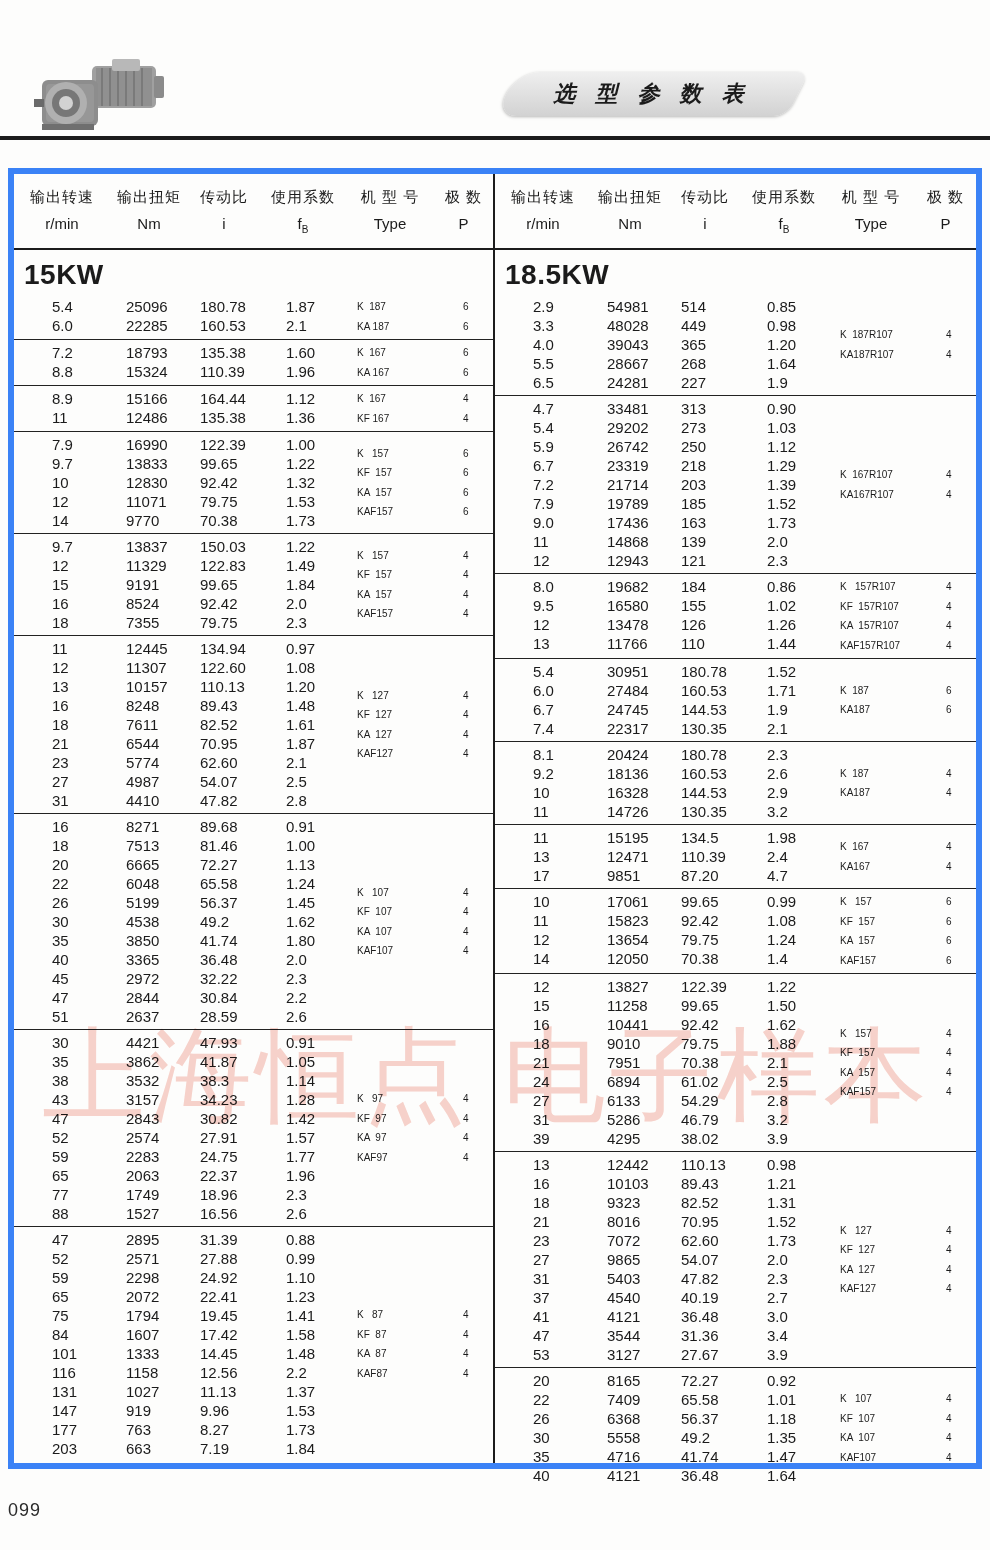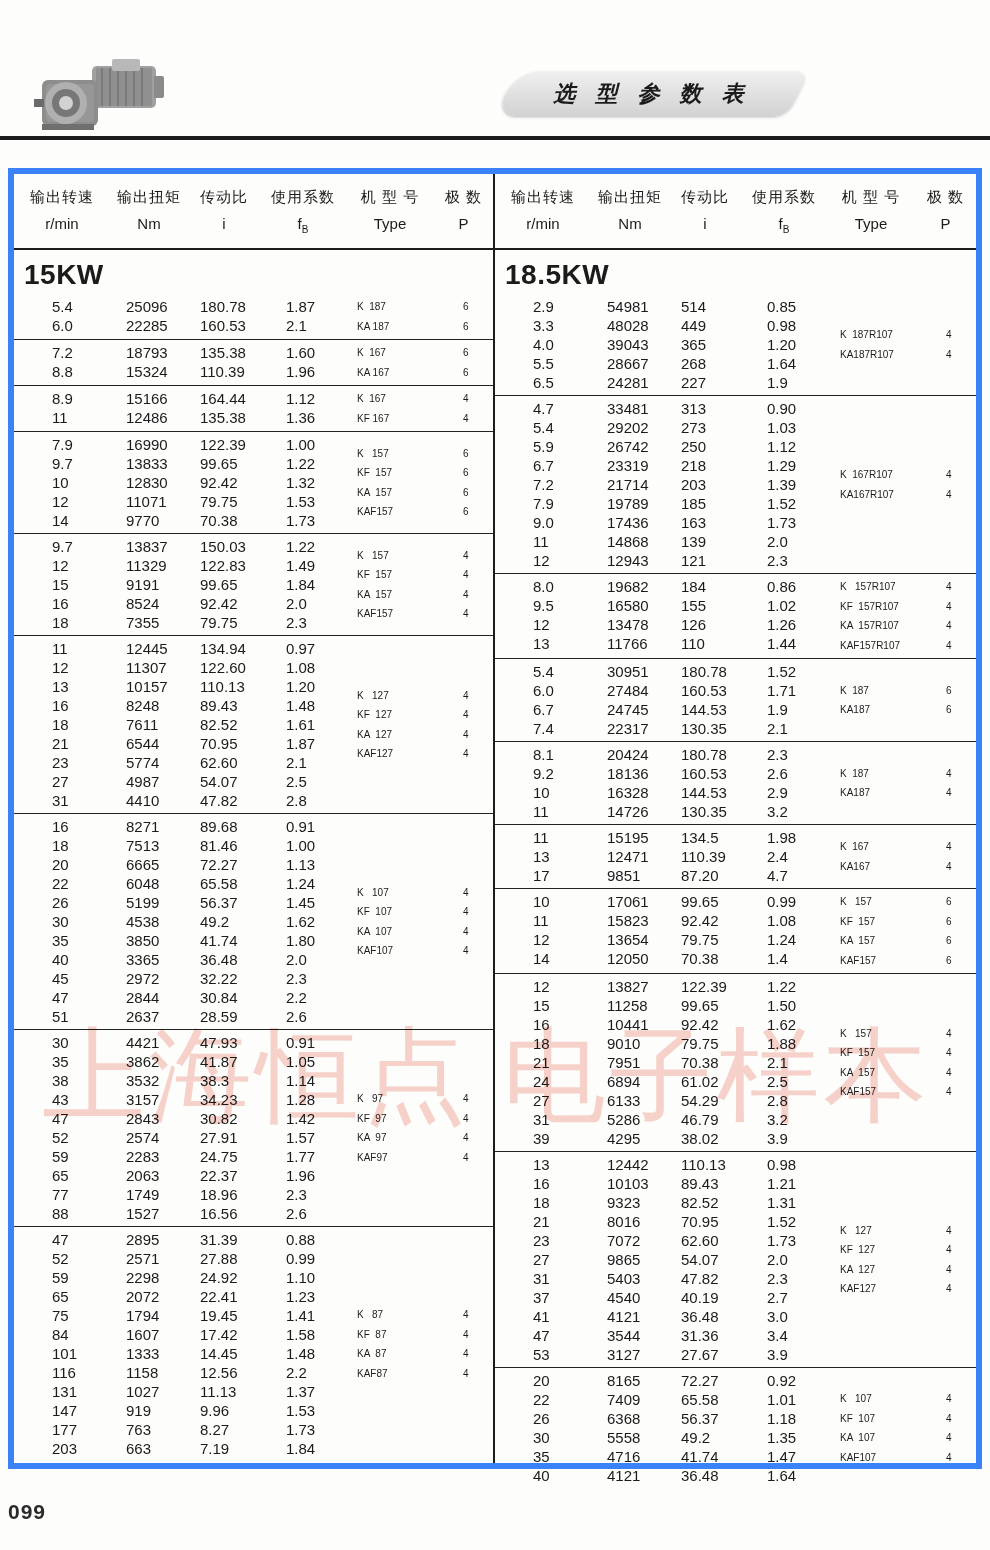--- a/index.html
+++ b/index.html
@@ -40,21 +40,21 @@
   .drow{display:grid;grid-template-columns:74px 74px 86px 1fr;padding-left:38px;
     line-height:19px;font-size:15px;}
   .types{flex:1;display:flex;flex-direction:column;justify-content:center;}
   .trow{display:flex;line-height:19.5px;font-size:10px;}
   .tname{width:106px;white-space:pre;padding-left:2px;}
   .tp{width:30px;}
 
   .watermark{position:absolute;left:42px;top:1008px;z-index:5;pointer-events:none;
     font-size:103px;font-weight:normal;letter-spacing:4px;white-space:nowrap;
     color:#ef9e8f;opacity:.45;mix-blend-mode:multiply;}
-  .page-num{position:absolute;left:8px;top:1500px;font-size:21px;letter-spacing:1px;color:#2a2a2a;font-weight:bold;}
+  .page-num{position:absolute;left:8px;top:1500px;font-size:18px;letter-spacing:1px;color:#2a2a2a;}
 </style>
 </head>
 <body>
 
 <div class="logo">
   <svg width="150" height="80" viewBox="0 0 150 80">
     <rect x="58" y="8" width="64" height="42" rx="5" fill="#a0a0a0"></rect>
     <rect x="62" y="10" width="56" height="38" fill="#909090"></rect>
     <g stroke="#7a7a7a" stroke-width="2">
       <line x1="68" y1="10" x2="68" y2="48"></line>

